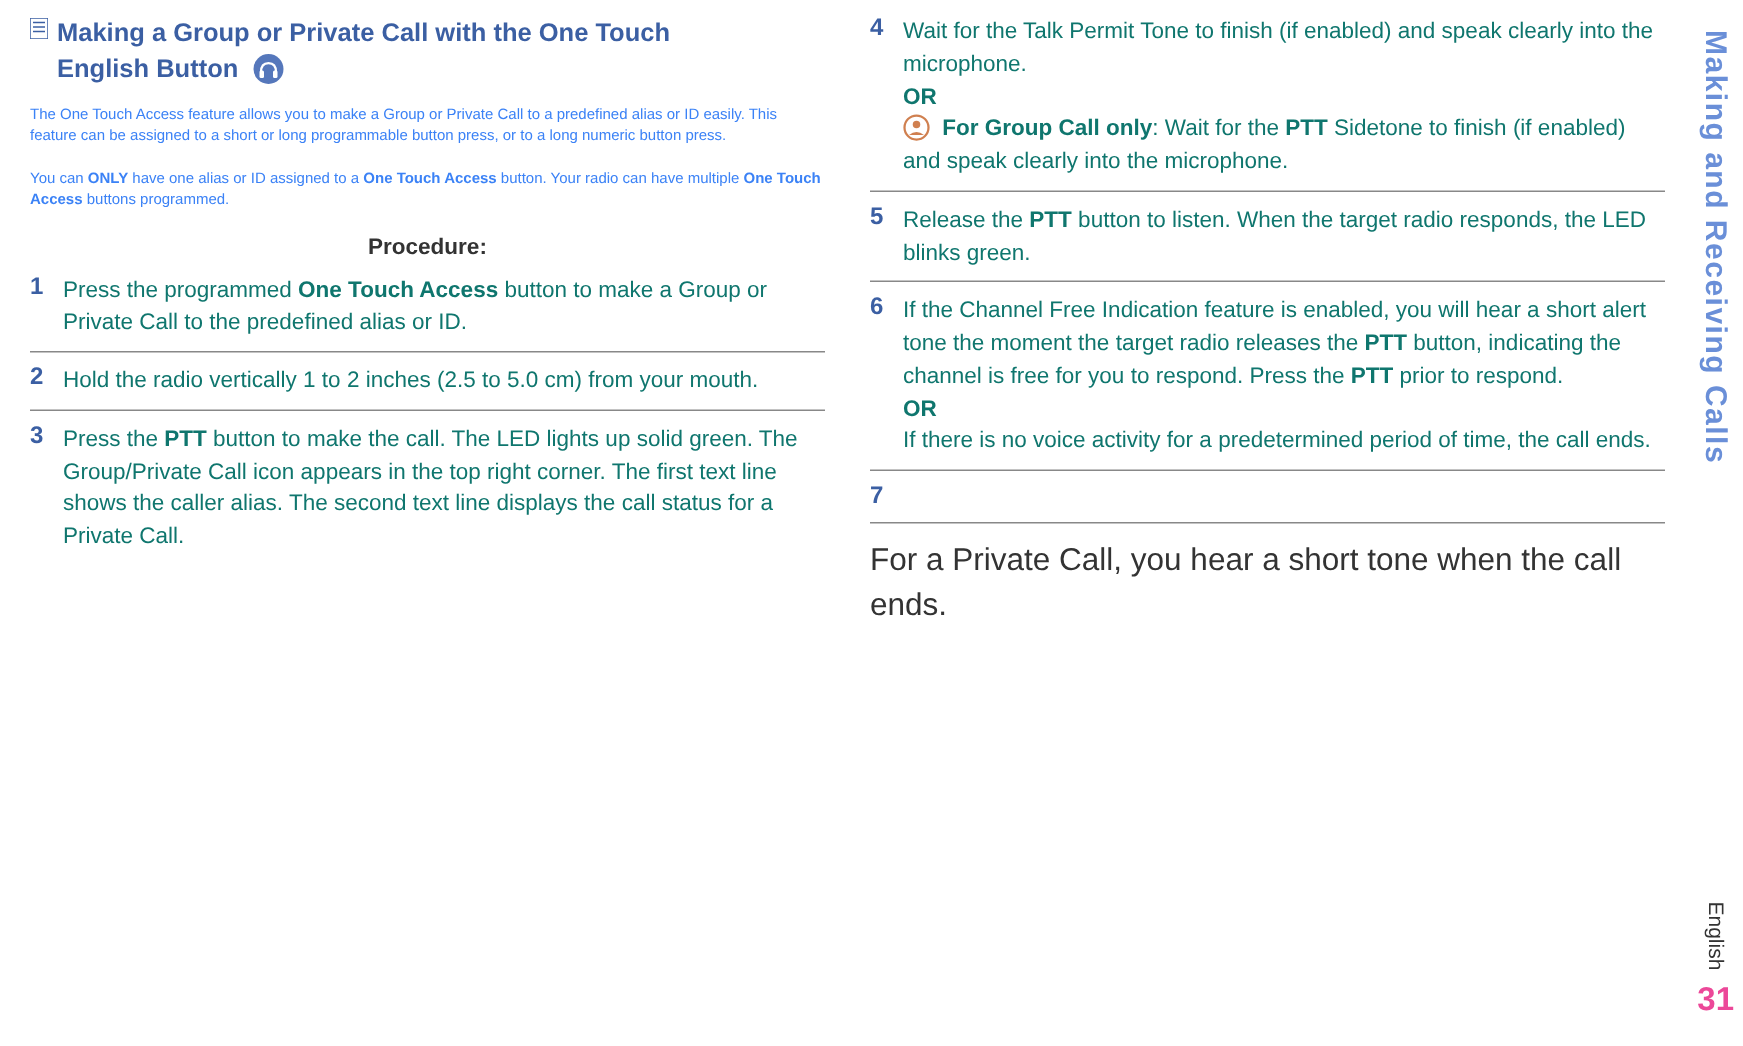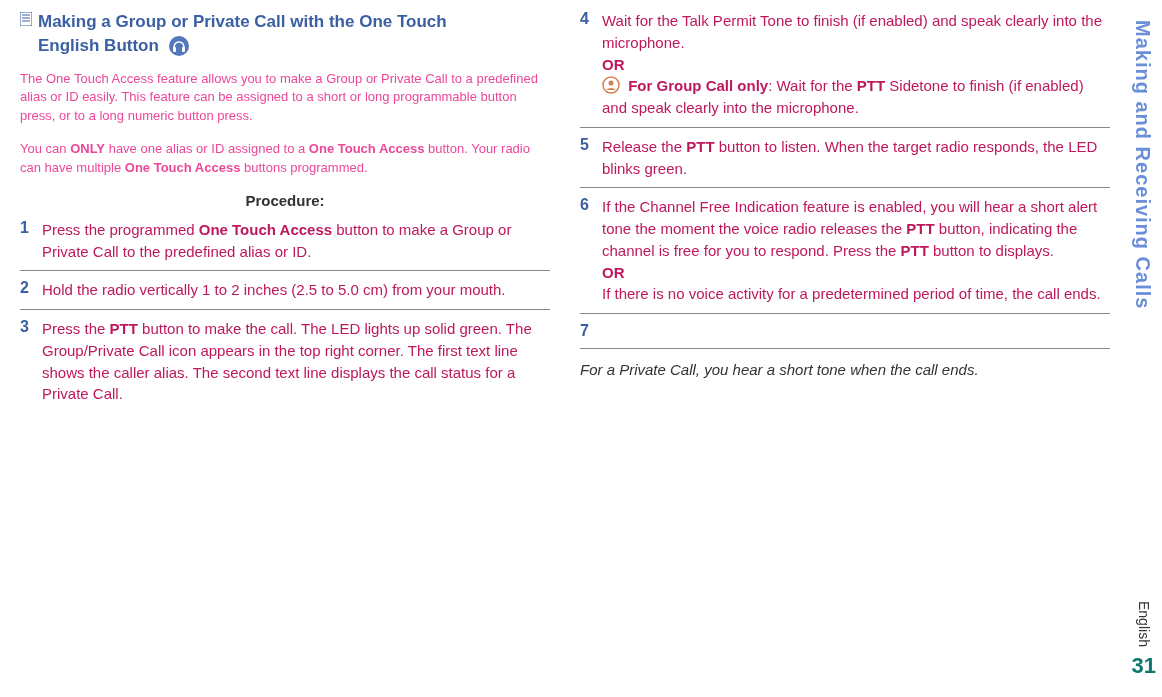--- a/index.html
+++ b/index.html
@@ -38,22 +38,22 @@
       top: 2px;
       width: 12px;
       height: 14px;
     }
     .inline-icon {
       display: inline-block;
       vertical-align: middle;
       margin-left: 4px;
     }
     .body-text {
-      font-size: 13px;
-      color: #ec4899;
+      font-size: 10px;
+      color: #3b82f6;
       line-height: 1.45;
       margin-bottom: 14px;
     }
     .procedure-label {
       font-size: 15px;
       font-weight: bold;
       color: #333;
       margin-bottom: 10px;
       text-align: center;
     }
@@ -71,52 +71,51 @@
     }
     .step-num {
       color: #3b5fa3;
       font-size: 16px;
       font-weight: bold;
       min-width: 22px;
       flex-shrink: 0;
     }
     .step-text {
       font-size: 15px;
-      color: #be185d;
+      color: #0f766e;
       line-height: 1.45;
     }
     .step-text .bold {
       font-weight: bold;
     }
     .or-line {
       font-weight: bold;
       display: block;
     }
     .italic-note {
-      font-size: 15px;
+      font-size: 21px;
       color: #333;
-      font-style: italic;
       line-height: 1.45;
       margin-top: 10px;
     }
     .side-title {
       position: absolute;
       right: 8px;
       top: 20px;
       writing-mode: vertical-rl;
       color: #6a8fd8;
       font-size: 20px;
       font-weight: bold;
       letter-spacing: 1px;
     }
     .page-num {
       position: absolute;
       right: 6px;
       bottom: 18px;
-      color: #0f766e;
+      color: #ec4899;
       font-size: 22px;
       font-weight: bold;
     }
     .english-label {
       position: absolute;
       right: 10px;
       bottom: 50px;
       writing-mode: vertical-rl;
       color: #333;
       font-size: 14px;
@@ -205,21 +204,21 @@
     <div class="continuation-step">
       <div class="step-num">5</div>
       <div class="step-text">
         <span>Release the </span><span class="bold">PTT</span><span> button to listen. When the target radio responds, the LED blinks green.</span>
       </div>
     </div>
 
     <div class="continuation-step">
       <div class="step-num">6</div>
       <div class="step-text">
-        <span>If the Channel Free Indication feature is enabled, you will hear a short alert tone the moment the voice radio releases the </span><span class="bold">PTT</span><span> button, indicating the channel is free for you to respond. Press the </span><span class="bold">PTT</span><span> button to displays.</span><br>
+        <span>If the Channel Free Indication feature is enabled, you will hear a short alert tone the moment the target radio releases the </span><span class="bold">PTT</span><span> button, indicating the channel is free for you to respond. Press the </span><span class="bold">PTT</span><span> prior to respond.</span><br>
         <span class="or-line">OR</span>
         <span>If there is no voice activity for a predetermined period of time, the call ends.</span>
       </div>
     </div>
 
     <div class="continuation-step">
       <div class="step-num">7</div>
     </div>
 
     <p class="italic-note">For a Private Call, you hear a short tone when the call ends.</p>

